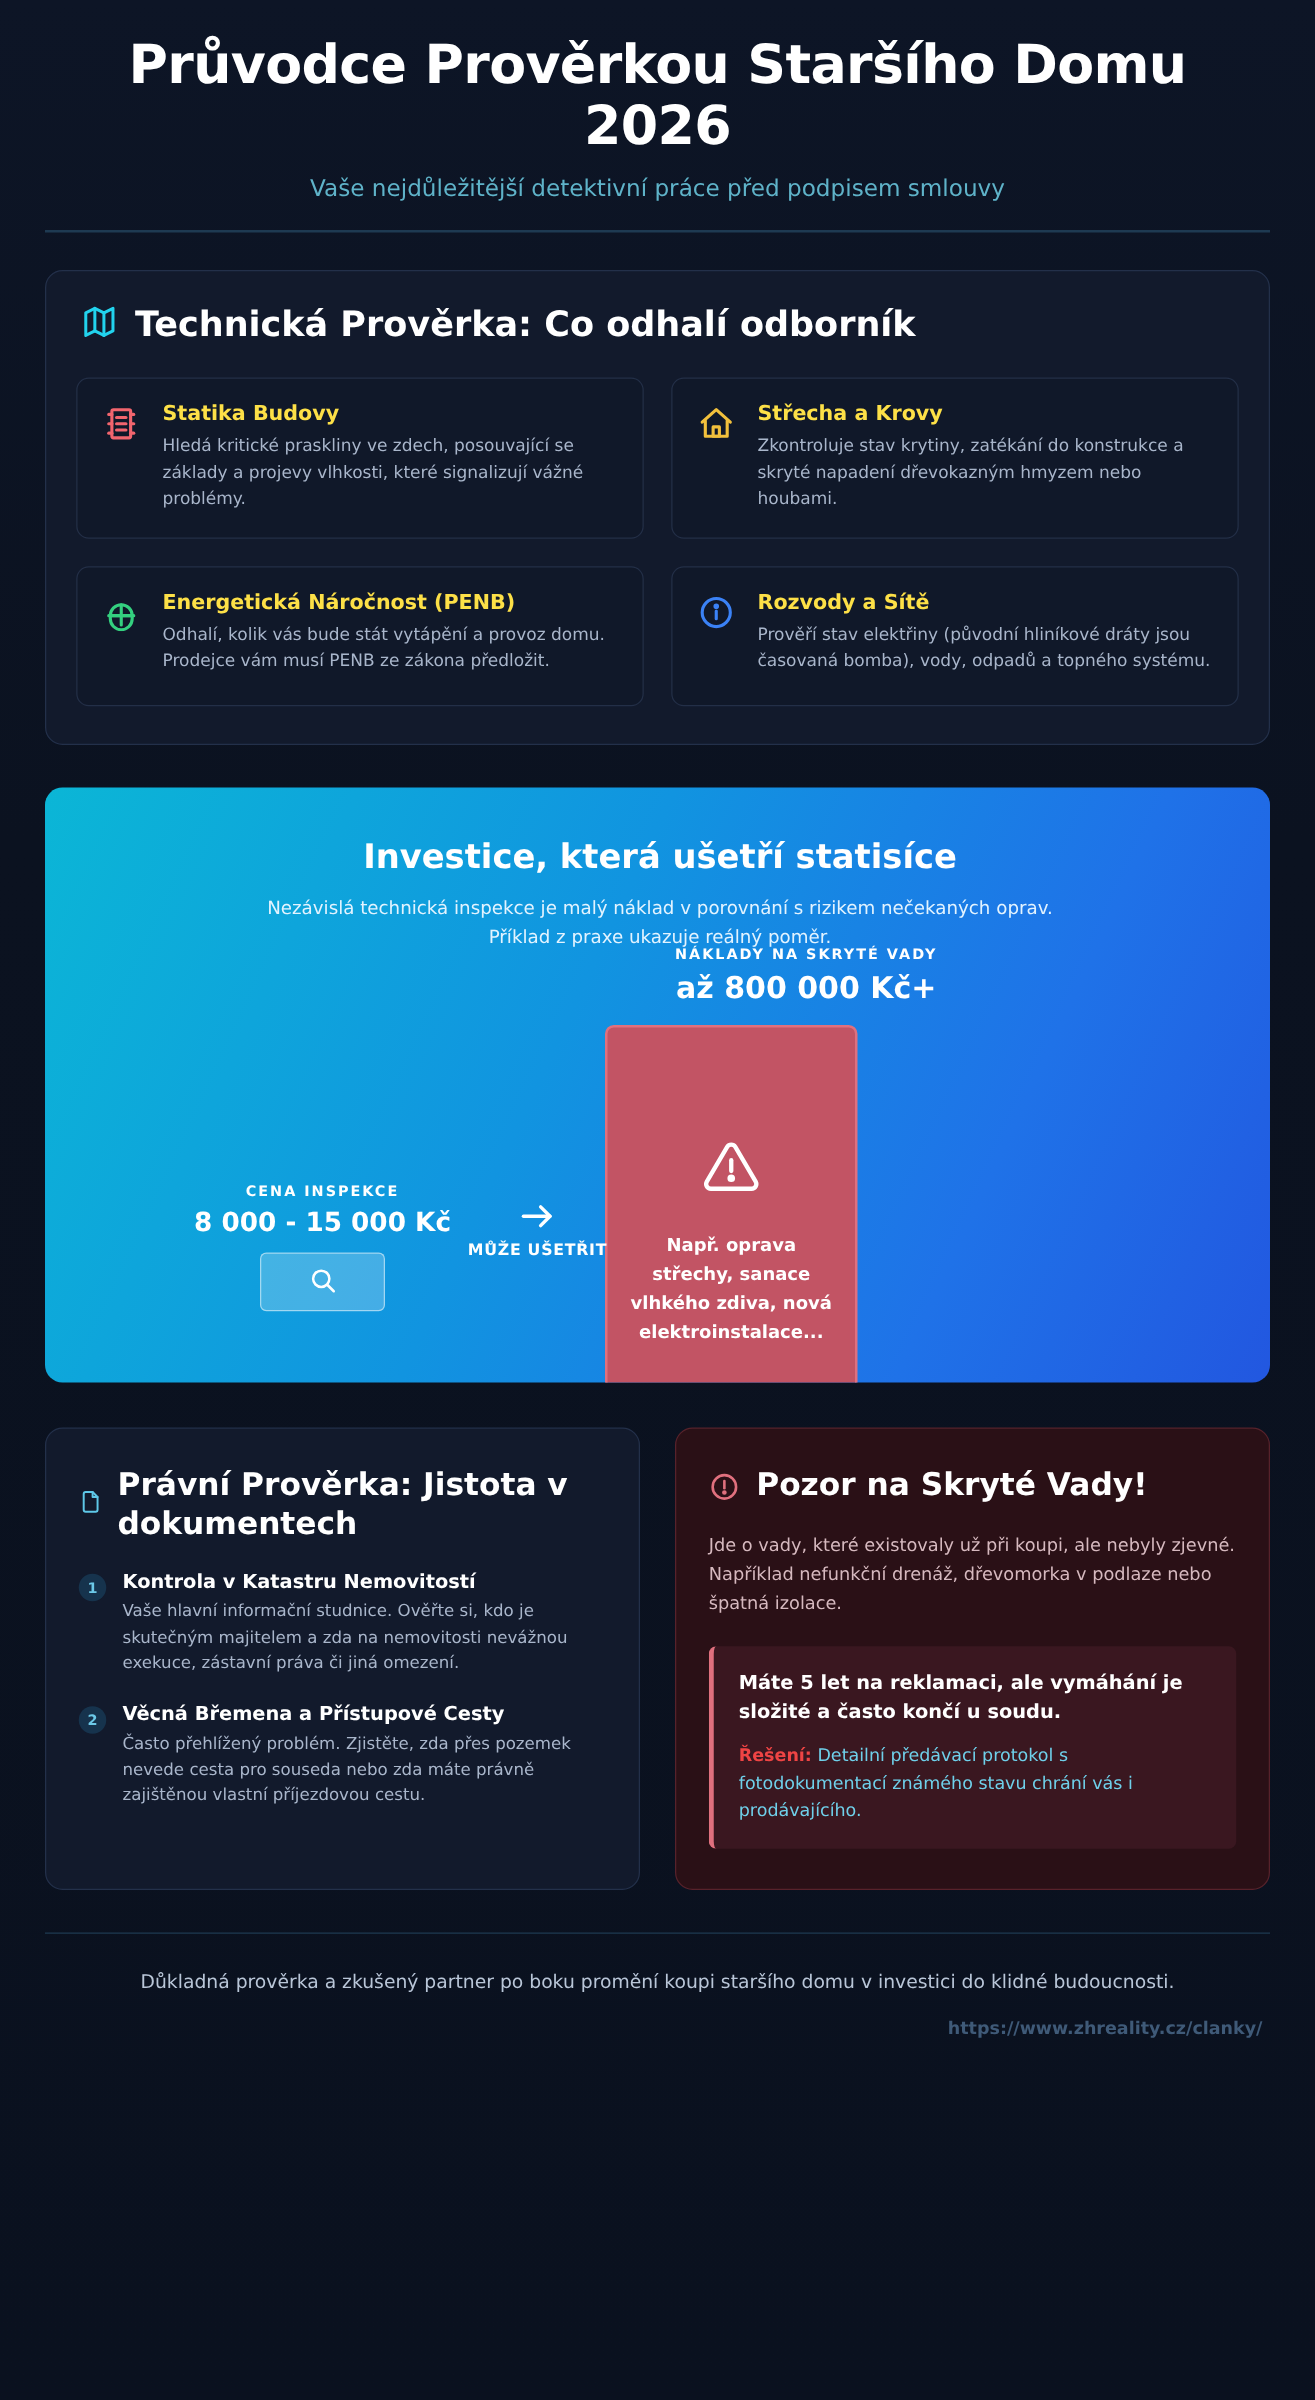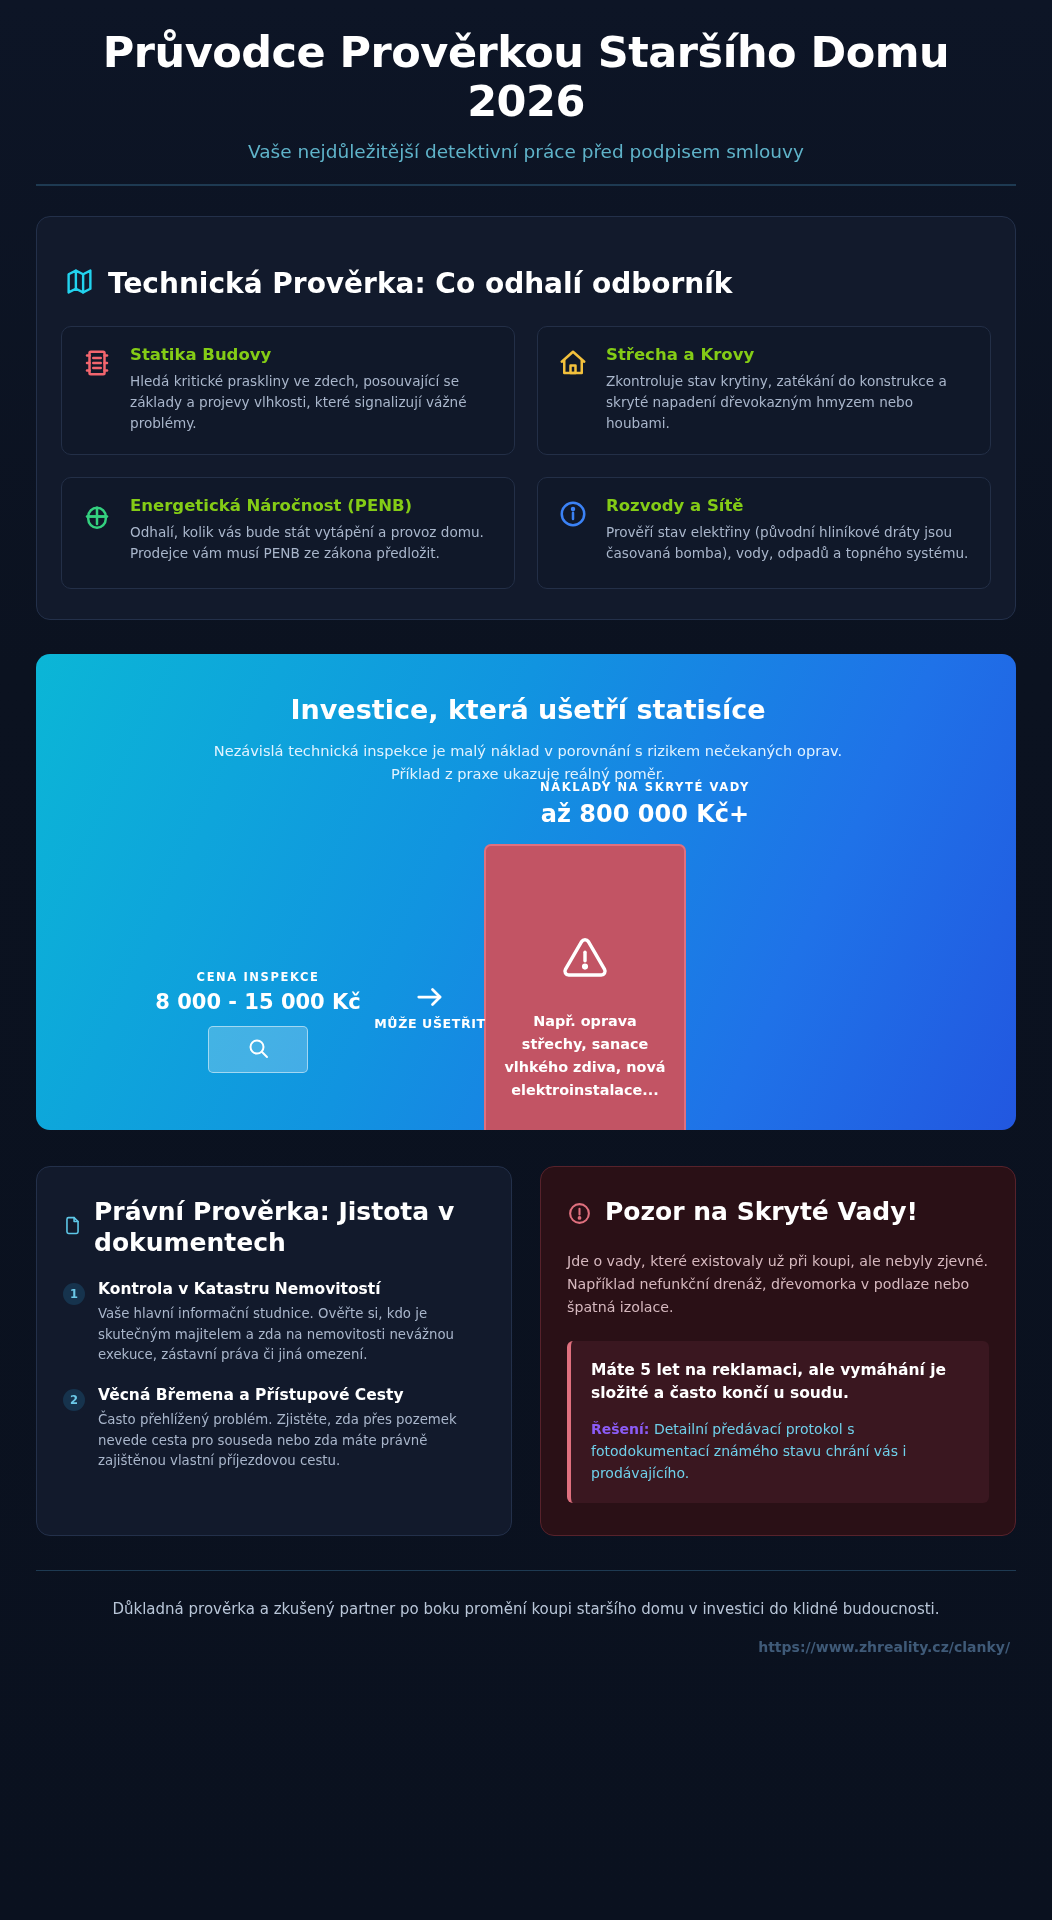--- a/index.html
+++ b/index.html
@@ -50,21 +50,20 @@
     border-radius: 14px;
     padding: 26px 24px 30px 24px;
     margin-bottom: 34px;
   }
   .tech-title {
     display: flex;
     align-items: center;
     gap: 14px;
     margin-bottom: 26px;
     padding-left: 4px;
-    margin-top: 24px;
   }
   .tech-title .ttext {
     font-size: 28px;
     font-weight: bold;
     color: #ffffff;
   }
 
   .card-grid {
     display: grid;
     grid-template-columns: 1fr 1fr;
@@ -82,21 +81,21 @@
   }
   .tcard .ticon {
     flex: 0 0 34px;
     margin-top: 3px;
     display: flex;
     justify-content: center;
   }
   .tcard .tbody h3 {
     font-size: 16.5px;
     font-weight: bold;
-    color: #84cc16;
+    color: #fde047;
     margin-bottom: 7px;
   }
   .tcard .tbody p {
     font-size: 13.6px;
     line-height: 1.55;
     color: #a9b6cb;
   }
 
   
   .invest {
@@ -312,21 +311,21 @@
     font-weight: bold;
     color: #ffffff;
     line-height: 1.5;
     margin-bottom: 12px;
   }
   .wbox .wb-sol {
     font-size: 14px;
     line-height: 1.6;
     color: #6fd0ea;
   }
-  .wbox .wb-sol b { color: #8b5cf6; margin-top: 12px; }
+  .wbox .wb-sol b { color: #ef4444; margin-top: 12px; }
 
   
   .footer {
     border-top: 1px solid #1e3a52;
     padding-top: 26px;
     text-align: center;
     position: relative;
   }
   .footer p {
     font-size: 15px;

